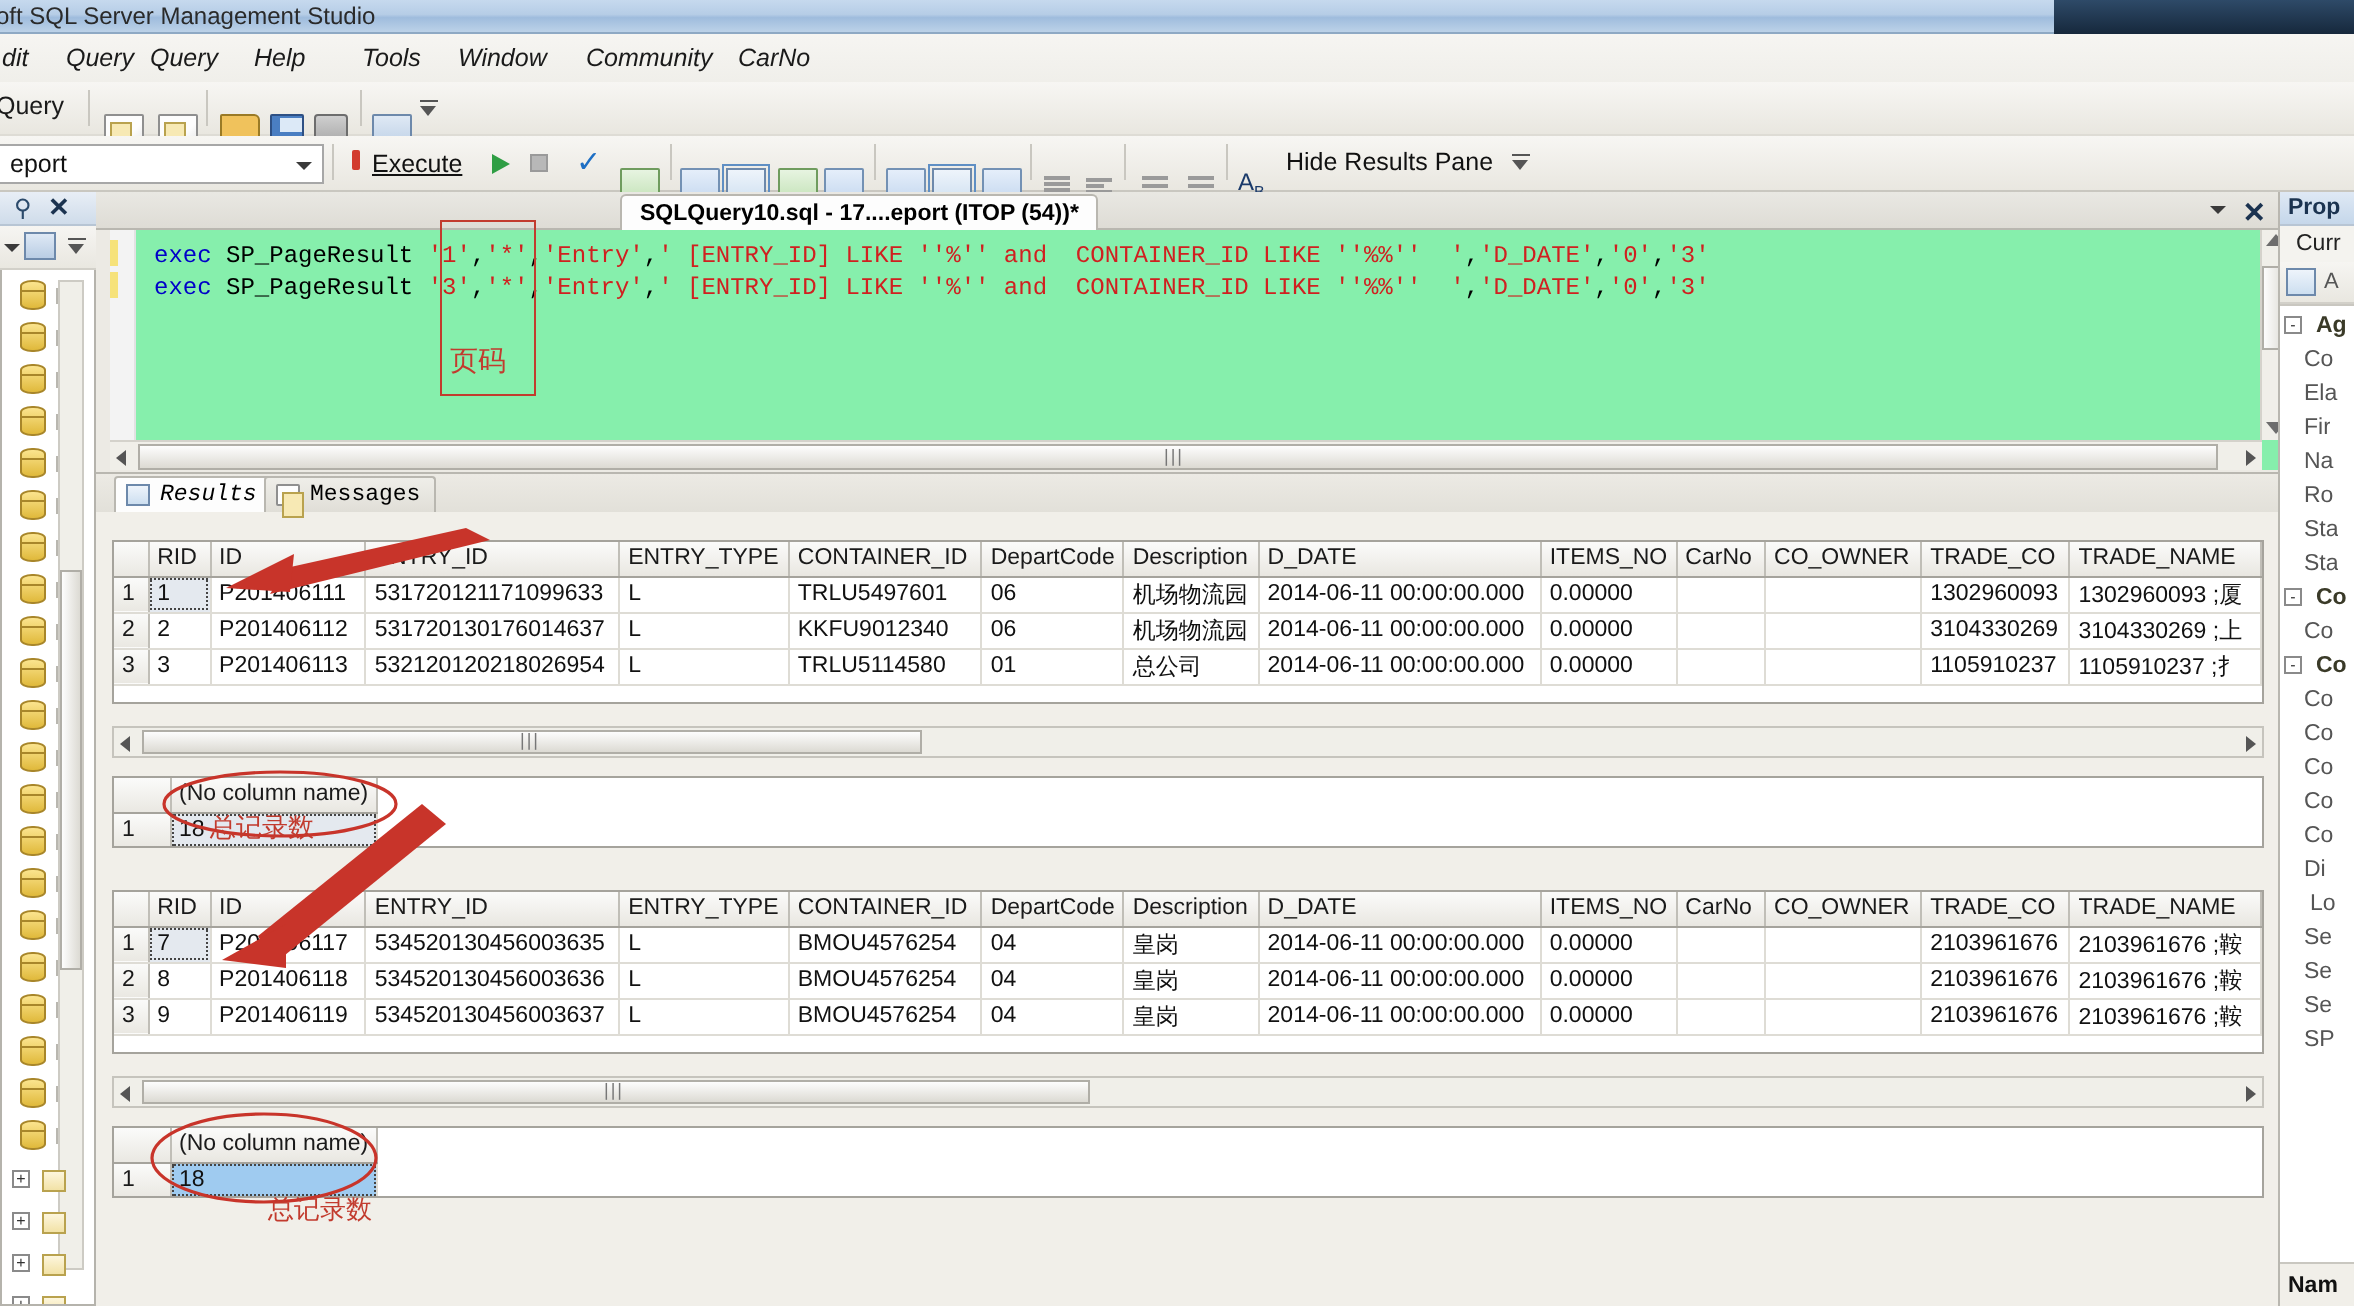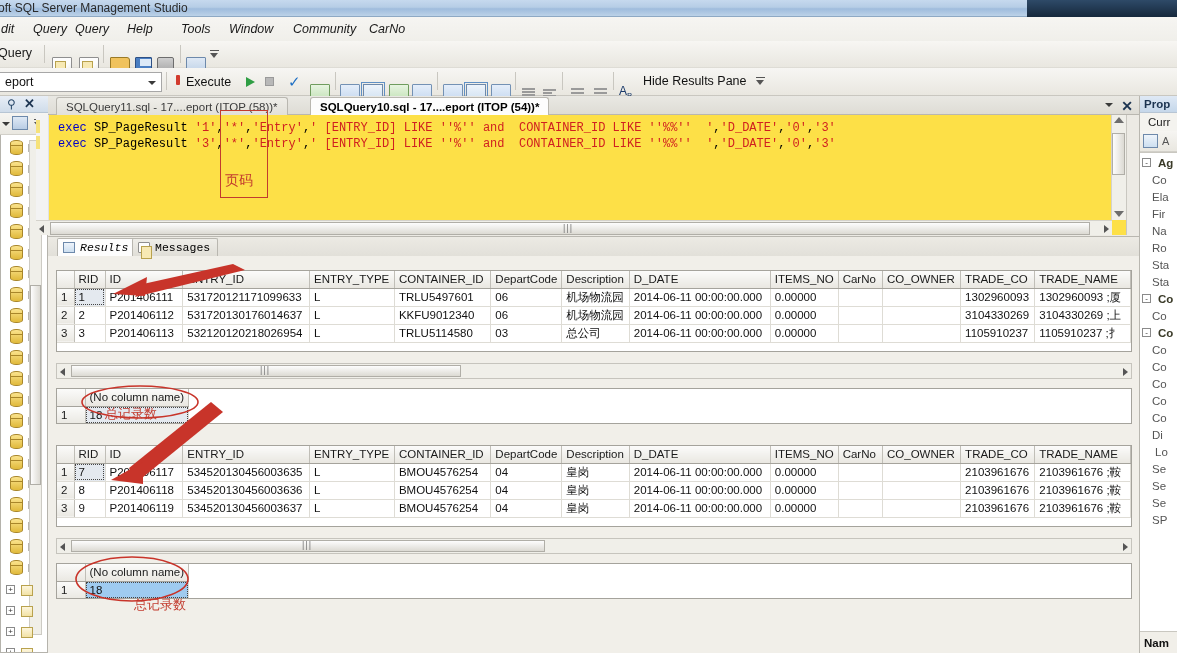--- a/index.html
+++ b/index.html
@@ -127,22 +127,22 @@
     padding:0 9px; border:1px solid #b9b7b0; border-bottom:none;
     border-radius:3px 3px 0 0; white-space:nowrap;
   }
   .tab.inactive{ background:linear-gradient(#efeee9,#e2e0d9); color:#3b3b3b; }
   .tab.active{ background:#fdfdfd; color:#000; font-weight:bold; }
   .tabClose{ position:absolute; right:6px; top:2px; font-size:14px; color:#1b3350; font-weight:bold;}
   .tabDrop{ position:absolute; right:26px; top:7px; }
 
   
   .editor{
-    position:absolute; left:36px; top:115px; width:1091px; height:120px;
-    background:#fde047; border-right:1px solid #c9c7c0;
+    position:absolute; left:55px; top:115px; width:1091px; height:120px;
+    background:#86efac; border-right:1px solid #c9c7c0;
   }
   .gutter{ position:absolute; left:0; top:0; width:13px; height:120px; background:#f3f3f3; border-right:1px solid #e2e2e2;}
   .marker{ position:absolute; left:0; width:4px; height:13px; background:#f6e27a;}
   .codeline{ position:absolute; left:22px; font-family:"Liberation Mono", monospace;
     font-size:12px; white-space:pre; letter-spacing:0px;}
   .kw{ color:#0000c8; }
   .pl{ color:#000000; }
   .str{ color:#d02020; }
   .edVScroll{ position:absolute; right:0; top:0; width:15px; height:105px; background:#f0efe9; border-left:1px solid #d4d2cb;}
   .edVThumb{ position:absolute; right:1px; top:18px; width:13px; height:42px;
@@ -267,21 +267,21 @@
     <div class="overflowBtn" style="left:209px; top:6px;"></div>
   </div>
 
   <div class="toolbar2">
     <div class="dbCombo">
       <span>eport</span>
       <span class="arrow dropArrow"></span>
     </div>
     <div class="sep" style="left:166px;"></div>
     <div class="bang"></div>
-    <div class="execBtn" style="left:186px;">Execute</div>
+    <div class="execBtn" style="left:186px;text-decoration:underline;">Execute</div>
     <div class="playTri"></div>
     <div class="stopSq"></div>
     <div class="checkMk">✓</div>
     <div class="ticon ic-green" style="left:310px;"></div>
     <div class="sep" style="left:335px;"></div>
     <div class="ticon ic-blue" style="left:340px;"></div>
     <div class="ticon ic-grid" style="left:363px; outline:1px solid #5f8fc4; outline-offset:1px;"></div>
     <div class="ticon ic-green" style="left:389px;"></div>
     <div class="ticon ic-blue" style="left:412px;"></div>
     <div class="sep" style="left:437px;"></div>
@@ -377,21 +377,20 @@
         <div class="plusBox" style="top: 471px;">+</div>
         <div class="folderIcon" style="top: 471px;"></div>
         <div class="plusBox" style="top: 492px;">+</div>
         <div class="folderIcon" style="top: 492px;"></div>
         <div class="plusBox" style="top: 513px;">+</div>
         <div class="folderIcon" style="top: 513px;"></div>
       </div>
   </div>
 
   <div class="tabstrip">
-    <div class="tab inactive" style="left:8px;">SQLQuery11.sql - 17....eport (ITOP (58))*</div>
     <div class="tab active" style="left:262px;">SQLQuery10.sql - 17....eport (ITOP (54))*</div>
     <span class="tabDrop dropArrow"></span>
     <span class="tabClose">✕</span>
   </div>
 
   <div class="editor">
     <div class="gutter">
       <div class="marker" style="top:5px;"></div>
       <div class="marker" style="top:21px;"></div>
     </div>
@@ -479,21 +478,21 @@
               <td style="width: 80px;">3104330269</td>
               <td style="width: 120px;">3104330269 ;上</td>
             </tr>
             <tr>
               <td class="rowhdr" style="width: 28px;">3</td>
               <td style="width: 42px;">3</td>
               <td style="width: 100px;">P201406113</td>
               <td style="width: 140px;">532120120218026954</td>
               <td style="width: 88px;">L</td>
               <td style="width: 110px;">TRLU5114580</td>
-              <td style="width: 70px;">03</td>
+              <td style="width: 70px;">01</td>
               <td style="width: 72px;">总公司</td>
               <td style="width: 160px;">2014-06-11 00:00:00.000</td>
               <td style="width: 68px;">0.00000</td>
               <td style="width: 55px;"></td>
               <td style="width: 85px;"></td>
               <td style="width: 80px;">1105910237</td>
               <td style="width: 120px;">1105910237 ;扌</td>
             </tr>
           </tbody>
         </table>

